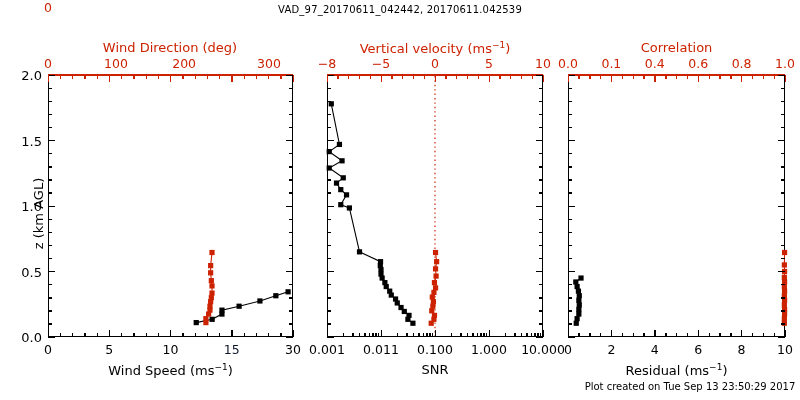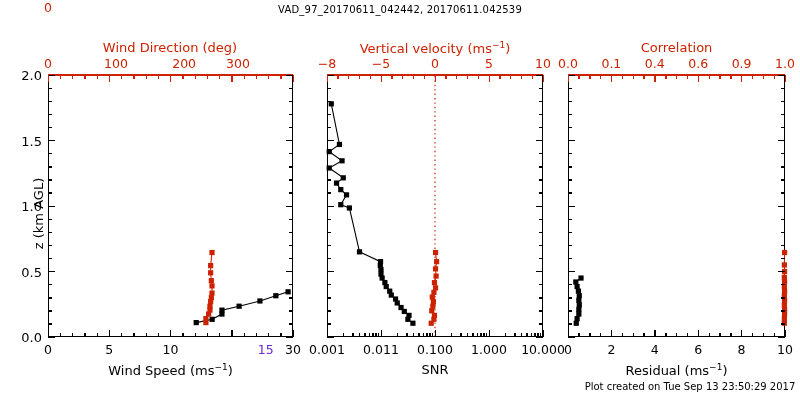--- a/index.html
+++ b/index.html
@@ -314,21 +314,21 @@
       <div class="tick" style="left: 219px; top: 333px; width: 1.4px; height: 4px; background: rgb(0, 0, 0); position: absolute;"></div>
       <div class="tick" style="left: 231.25px; top: 330px; width: 1.4px; height: 7px; background: rgb(0, 0, 0); position: absolute;"></div>
       <div class="tick" style="left: 243.5px; top: 333px; width: 1.4px; height: 4px; background: rgb(0, 0, 0); position: absolute;"></div>
       <div class="tick" style="left: 255.75px; top: 333px; width: 1.4px; height: 4px; background: rgb(0, 0, 0); position: absolute;"></div>
       <div class="tick" style="left: 268px; top: 333px; width: 1.4px; height: 4px; background: rgb(0, 0, 0); position: absolute;"></div>
       <div class="tick" style="left: 280.25px; top: 333px; width: 1.4px; height: 4px; background: rgb(0, 0, 0); position: absolute;"></div>
       <div class="tick" style="left: 292.5px; top: 330px; width: 1.4px; height: 7px; background: rgb(0, 0, 0); position: absolute;"></div>
       <div class="ticklabel txt" style="left: 48px; top: 342px; color: rgb(0, 0, 0);">0</div>
       <div class="ticklabel txt" style="left: 109.25px; top: 342px; color: rgb(0, 0, 0);">5</div>
       <div class="ticklabel txt" style="left: 170.5px; top: 342px; color: rgb(0, 0, 0);">10</div>
-      <div class="ticklabel txt" style="left: 231.75px; top: 342px; color: #6d28d9; margin-left: 34px;">15</div>
+      <div class="ticklabel txt" style="left: 231.75px; top: 342px; color: #0f172a;">15</div>
       <div class="ticklabel txt" style="left: 293px; top: 342px; color: rgb(0, 0, 0);">30</div>
       <div class="axlabel" style="left: 170.5px; top: 362px; color: rgb(0, 0, 0);">Wind Speed (ms<span style="font-size:9px;vertical-align:super">−1</span>)</div>
       <div class="tick" style="left: 47.5px; top: 75px; width: 1.4px; height: 7px; background: rgb(204, 34, 0); position: absolute;"></div>
       <div class="tick" style="left: 59.75px; top: 75px; width: 1.4px; height: 4px; background: rgb(204, 34, 0); position: absolute;"></div>
       <div class="tick" style="left: 72px; top: 75px; width: 1.4px; height: 4px; background: rgb(204, 34, 0); position: absolute;"></div>
       <div class="tick" style="left: 84.25px; top: 75px; width: 1.4px; height: 4px; background: rgb(204, 34, 0); position: absolute;"></div>
       <div class="tick" style="left: 96.5px; top: 75px; width: 1.4px; height: 4px; background: rgb(204, 34, 0); position: absolute;"></div>
       <div class="tick" style="left: 108.75px; top: 75px; width: 1.4px; height: 7px; background: rgb(204, 34, 0); position: absolute;"></div>
       <div class="tick" style="left: 121px; top: 75px; width: 1.4px; height: 4px; background: rgb(204, 34, 0); position: absolute;"></div>
       <div class="tick" style="left: 133.25px; top: 75px; width: 1.4px; height: 4px; background: rgb(204, 34, 0); position: absolute;"></div>
@@ -346,21 +346,21 @@
       <div class="tick" style="left: 280.25px; top: 75px; width: 1.4px; height: 4px; background: rgb(204, 34, 0); position: absolute;"></div>
       <div class="tick" style="left: 292.5px; top: 75px; width: 1.4px; height: 7px; background: rgb(204, 34, 0); position: absolute;"></div>
       <div class="ticklabel txt" style="left: 48px; top: 0px; color: rgb(204, 34, 0);">0</div>
       <div class="ticklabel txt" style="left: 109.25px; top: 0px; color: rgb(204, 34, 0);"></div>
       <div class="ticklabel txt" style="left: 170.5px; top: 0px; color: rgb(204, 34, 0);"></div>
       <div class="ticklabel txt" style="left: 231.75px; top: 0px; color: rgb(204, 34, 0);"></div>
       <div class="ticklabel txt" style="left: 293px; top: 0px; color: rgb(204, 34, 0);"></div>
       <div class="ticklabel txt" style="left: 48px; top: 56px; color: rgb(204, 34, 0);">0</div>
       <div class="ticklabel txt" style="left: 116.056px; top: 56px; color: rgb(204, 34, 0);">100</div>
       <div class="ticklabel txt" style="left: 184.111px; top: 56px; color: rgb(204, 34, 0);">200</div>
-      <div class="ticklabel txt" style="left: 238px; top: 56px; color: rgb(204, 34, 0); text-align: right;">300</div>
+      <div class="ticklabel txt" style="left: 269px; top: 56px; color: rgb(204, 34, 0); text-align: right;">300</div>
       <div class="toplabel" style="left: 170px; top: 40px;">Wind Direction (deg)</div>
       <div class="tick" style="left: 326.5px; top: 330px; width: 1.4px; height: 7px; background: rgb(0, 0, 0); position: absolute;"></div>
       <div class="tick" style="left: 342.756px; top: 333px; width: 1.4px; height: 4px; background: rgb(0, 0, 0); position: absolute;"></div>
       <div class="tick" style="left: 352.265px; top: 333px; width: 1.4px; height: 4px; background: rgb(0, 0, 0); position: absolute;"></div>
       <div class="tick" style="left: 359.011px; top: 333px; width: 1.4px; height: 4px; background: rgb(0, 0, 0); position: absolute;"></div>
       <div class="tick" style="left: 364.244px; top: 333px; width: 1.4px; height: 4px; background: rgb(0, 0, 0); position: absolute;"></div>
       <div class="tick" style="left: 368.52px; top: 333px; width: 1.4px; height: 4px; background: rgb(0, 0, 0); position: absolute;"></div>
       <div class="tick" style="left: 372.135px; top: 333px; width: 1.4px; height: 4px; background: rgb(0, 0, 0); position: absolute;"></div>
       <div class="tick" style="left: 375.267px; top: 333px; width: 1.4px; height: 4px; background: rgb(0, 0, 0); position: absolute;"></div>
       <div class="tick" style="left: 378.029px; top: 333px; width: 1.4px; height: 4px; background: rgb(0, 0, 0); position: absolute;"></div>
@@ -471,17 +471,17 @@
       <div class="tick" style="left: 730.25px; top: 75px; width: 1.4px; height: 4px; background: rgb(204, 34, 0); position: absolute;"></div>
       <div class="tick" style="left: 741.1px; top: 75px; width: 1.4px; height: 7px; background: rgb(204, 34, 0); position: absolute;"></div>
       <div class="tick" style="left: 751.95px; top: 75px; width: 1.4px; height: 4px; background: rgb(204, 34, 0); position: absolute;"></div>
       <div class="tick" style="left: 762.8px; top: 75px; width: 1.4px; height: 4px; background: rgb(204, 34, 0); position: absolute;"></div>
       <div class="tick" style="left: 773.65px; top: 75px; width: 1.4px; height: 4px; background: rgb(204, 34, 0); position: absolute;"></div>
       <div class="tick" style="left: 784.5px; top: 75px; width: 1.4px; height: 7px; background: rgb(204, 34, 0); position: absolute;"></div>
       <div class="ticklabel txt" style="left: 568px; top: 56px; color: rgb(204, 34, 0);">0.0</div>
       <div class="ticklabel txt" style="left: 611.4px; top: 56px; color: rgb(204, 34, 0);">0.1</div>
       <div class="ticklabel txt" style="left: 654.8px; top: 56px; color: rgb(204, 34, 0);">0.4</div>
       <div class="ticklabel txt" style="left: 698.2px; top: 56px; color: rgb(204, 34, 0);">0.6</div>
-      <div class="ticklabel txt" style="left: 741.6px; top: 56px; color: rgb(204, 34, 0);">0.9</div>
+      <div class="ticklabel txt" style="left: 741.6px; top: 56px; color: rgb(204, 34, 0);">0.8</div>
       <div class="ticklabel txt" style="left: 785px; top: 56px; color: rgb(204, 34, 0);">1.0</div>
       <div class="toplabel" style="left: 676.5px; top: 40px; color: rgb(204, 34, 0);">Correlation</div>
     </div>
 </div>
 
 </body></html>

